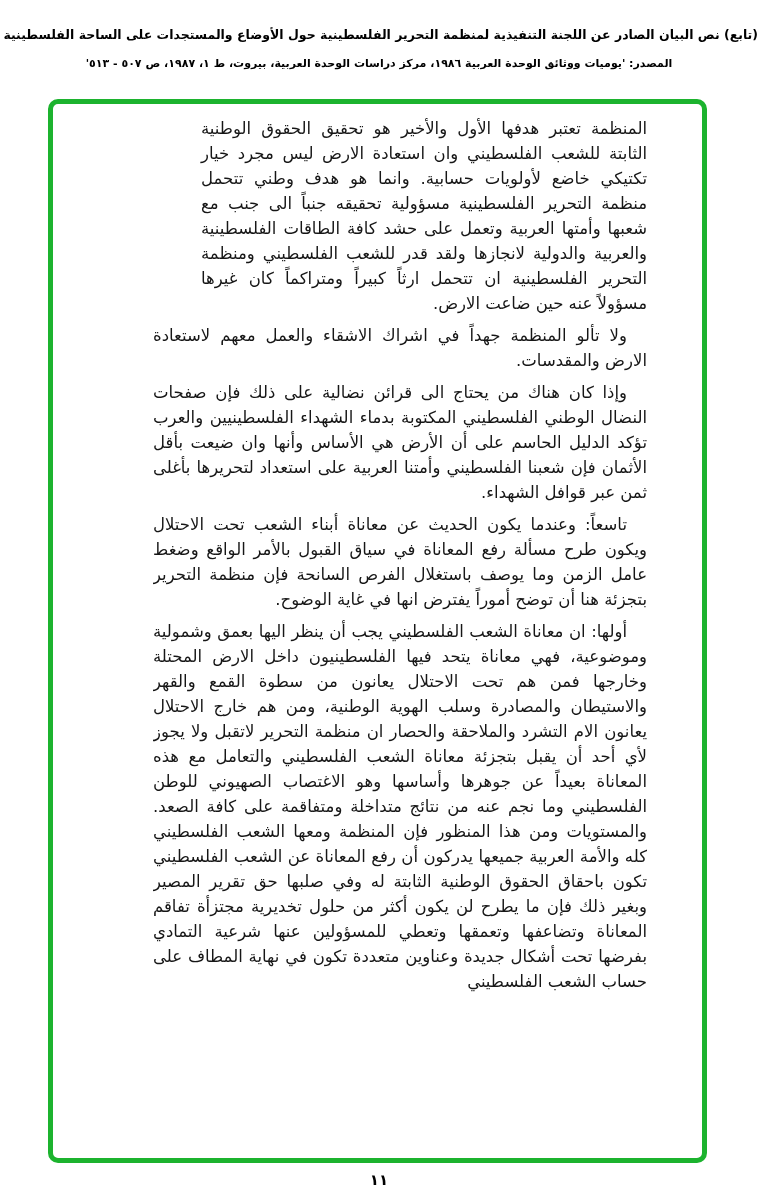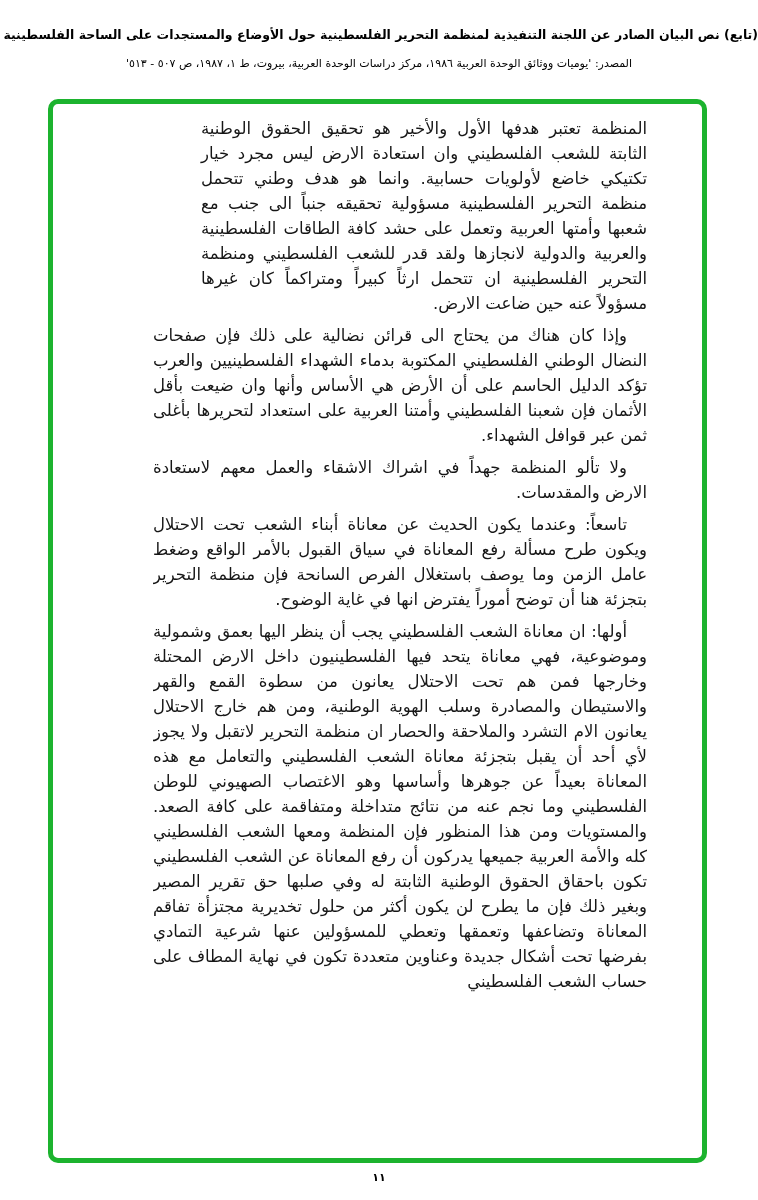--- a/index.html
+++ b/index.html
@@ -28,21 +28,21 @@
     line-height: 1.3;
     color: #000000;
     white-space: nowrap;
   }
   .header-source {
     position: absolute;
     top: 57px;
     left: 0;
     width: 758px;
     text-align: center;
-    font-weight: normal;
+    font-weight: bold;
     font-size: 11px;
     color: #000000;
     white-space: nowrap;
   }
   .content-frame {
     position: absolute;
     top: 99px;
     left: 48px;
     width: 659px;
     height: 1064px;
@@ -70,40 +70,40 @@
   .text-column p.para:first-child {
     text-indent: 0;
     margin-left: 48px;
   }
   .page-number {
     position: absolute;
     top: 1171px;
     left: 0;
     width: 758px;
     text-align: center;
-    font-size: 11px;
+    font-size: 15px;
     font-weight: bold;
     letter-spacing: 2px;
     color: #000000;
   }
 </style>
 </head>
 <body>
 
 <div class="page">
 
   <div class="header-title">(تابع) نص البيان الصادر عن اللجنة التنفيذية لمنظمة التحرير الفلسطينية حول الأوضاع والمستجدات على الساحة الفلسطينية والعربية والدولية</div>
 
   <div class="header-source">المصدر:  'يوميات ووثائق الوحدة العربية ١٩٨٦، مركز دراسات الوحدة العربية، بيروت، ط ١، ١٩٨٧، ص ٥٠٧ - ٥١٣'</div>
 
   <div class="content-frame" style="border-color: rgb(28, 179, 46);"></div>
 
   <div class="text-column">
       <p class="para">المنظمة تعتبر هدفها الأول والأخير هو تحقيق الحقوق الوطنية الثابتة للشعب الفلسطيني وان استعادة الارض ليس مجرد خيار تكتيكي خاضع لأولويات حسابية. وانما هو هدف وطني تتحمل منظمة التحرير الفلسطينية مسؤولية تحقيقه جنباً الى جنب مع شعبها وأمتها العربية وتعمل على حشد كافة الطاقات الفلسطينية والعربية والدولية لانجازها ولقد قدر للشعب الفلسطيني ومنظمة التحرير الفلسطينية ان تتحمل ارثاً كبيراً ومتراكماً كان غيرها مسؤولاً عنه حين ضاعت الارض.</p>
+      <p class="para">ولا تألو المنظمة جهداً في اشراك الاشقاء والعمل معهم لاستعادة الارض والمقدسات.</p>
       <p class="para">وإذا كان هناك من يحتاج الى قرائن نضالية على ذلك فإن صفحات النضال الوطني الفلسطيني المكتوبة بدماء الشهداء الفلسطينيين والعرب تؤكد الدليل الحاسم على أن الأرض هي الأساس وأنها وان ضيعت بأقل الأثمان فإن شعبنا الفلسطيني وأمتنا العربية على استعداد لتحريرها بأغلى ثمن عبر قوافل الشهداء.</p>
-      <p class="para">ولا تألو المنظمة جهداً في اشراك الاشقاء والعمل معهم لاستعادة الارض والمقدسات.</p>
       <p class="para">تاسعاً: وعندما يكون الحديث عن معاناة أبناء الشعب تحت الاحتلال ويكون طرح مسألة رفع المعاناة في سياق القبول بالأمر الواقع وضغط عامل الزمن وما يوصف باستغلال الفرص السانحة فإن منظمة التحرير بتجزئة هنا أن توضح أموراً يفترض انها في غاية الوضوح.</p>
       <p class="para">أولها: ان معاناة الشعب الفلسطيني يجب أن ينظر اليها بعمق وشمولية وموضوعية، فهي معاناة يتحد فيها الفلسطينيون داخل الارض المحتلة وخارجها فمن هم تحت الاحتلال يعانون من سطوة القمع والقهر والاستيطان والمصادرة وسلب الهوية الوطنية، ومن هم خارج الاحتلال يعانون الام التشرد والملاحقة والحصار ان منظمة التحرير لاتقبل ولا يجوز لأي أحد أن يقبل بتجزئة معاناة الشعب الفلسطيني والتعامل مع هذه المعاناة بعيداً عن جوهرها وأساسها وهو الاغتصاب الصهيوني للوطن الفلسطيني وما نجم عنه من نتائج متداخلة ومتفاقمة على كافة الصعد. والمستويات ومن هذا المنظور فإن المنظمة ومعها الشعب الفلسطيني كله والأمة العربية جميعها يدركون أن رفع المعاناة عن الشعب الفلسطيني تكون باحقاق الحقوق الوطنية الثابتة له وفي صلبها حق تقرير المصير وبغير ذلك فإن ما يطرح لن يكون أكثر من حلول تخديرية مجتزأة تفاقم المعاناة وتضاعفها وتعمقها وتعطي للمسؤولين عنها شرعية التمادي بفرضها تحت أشكال جديدة وعناوين متعددة تكون في نهاية المطاف على حساب الشعب الفلسطيني</p>
     </div>
 
   <div class="page-number">١١</div>
 
 </div>
 
 </body></html>

